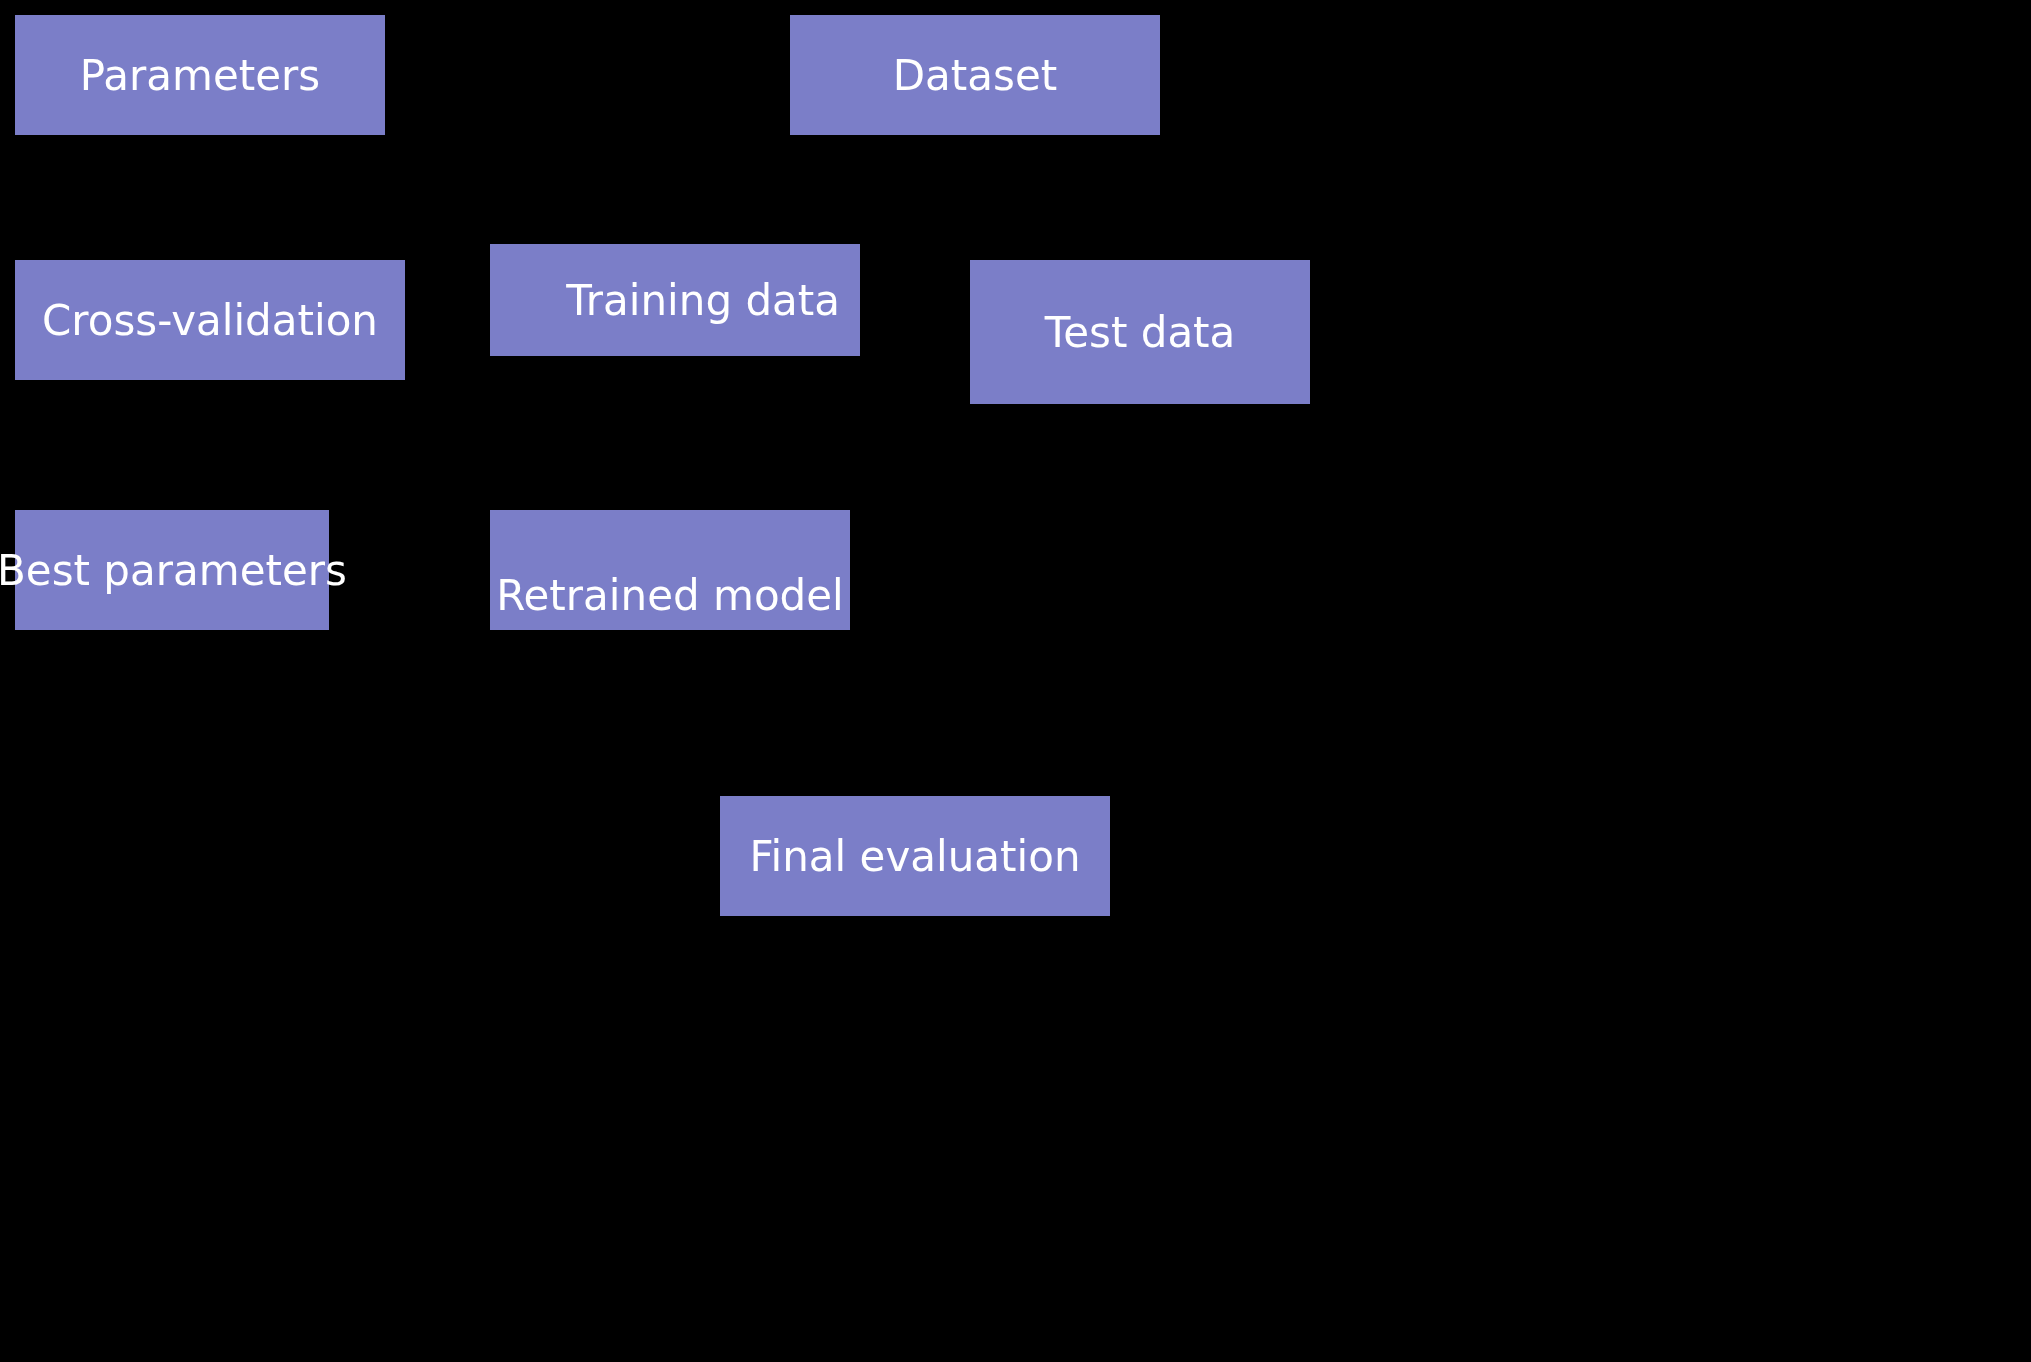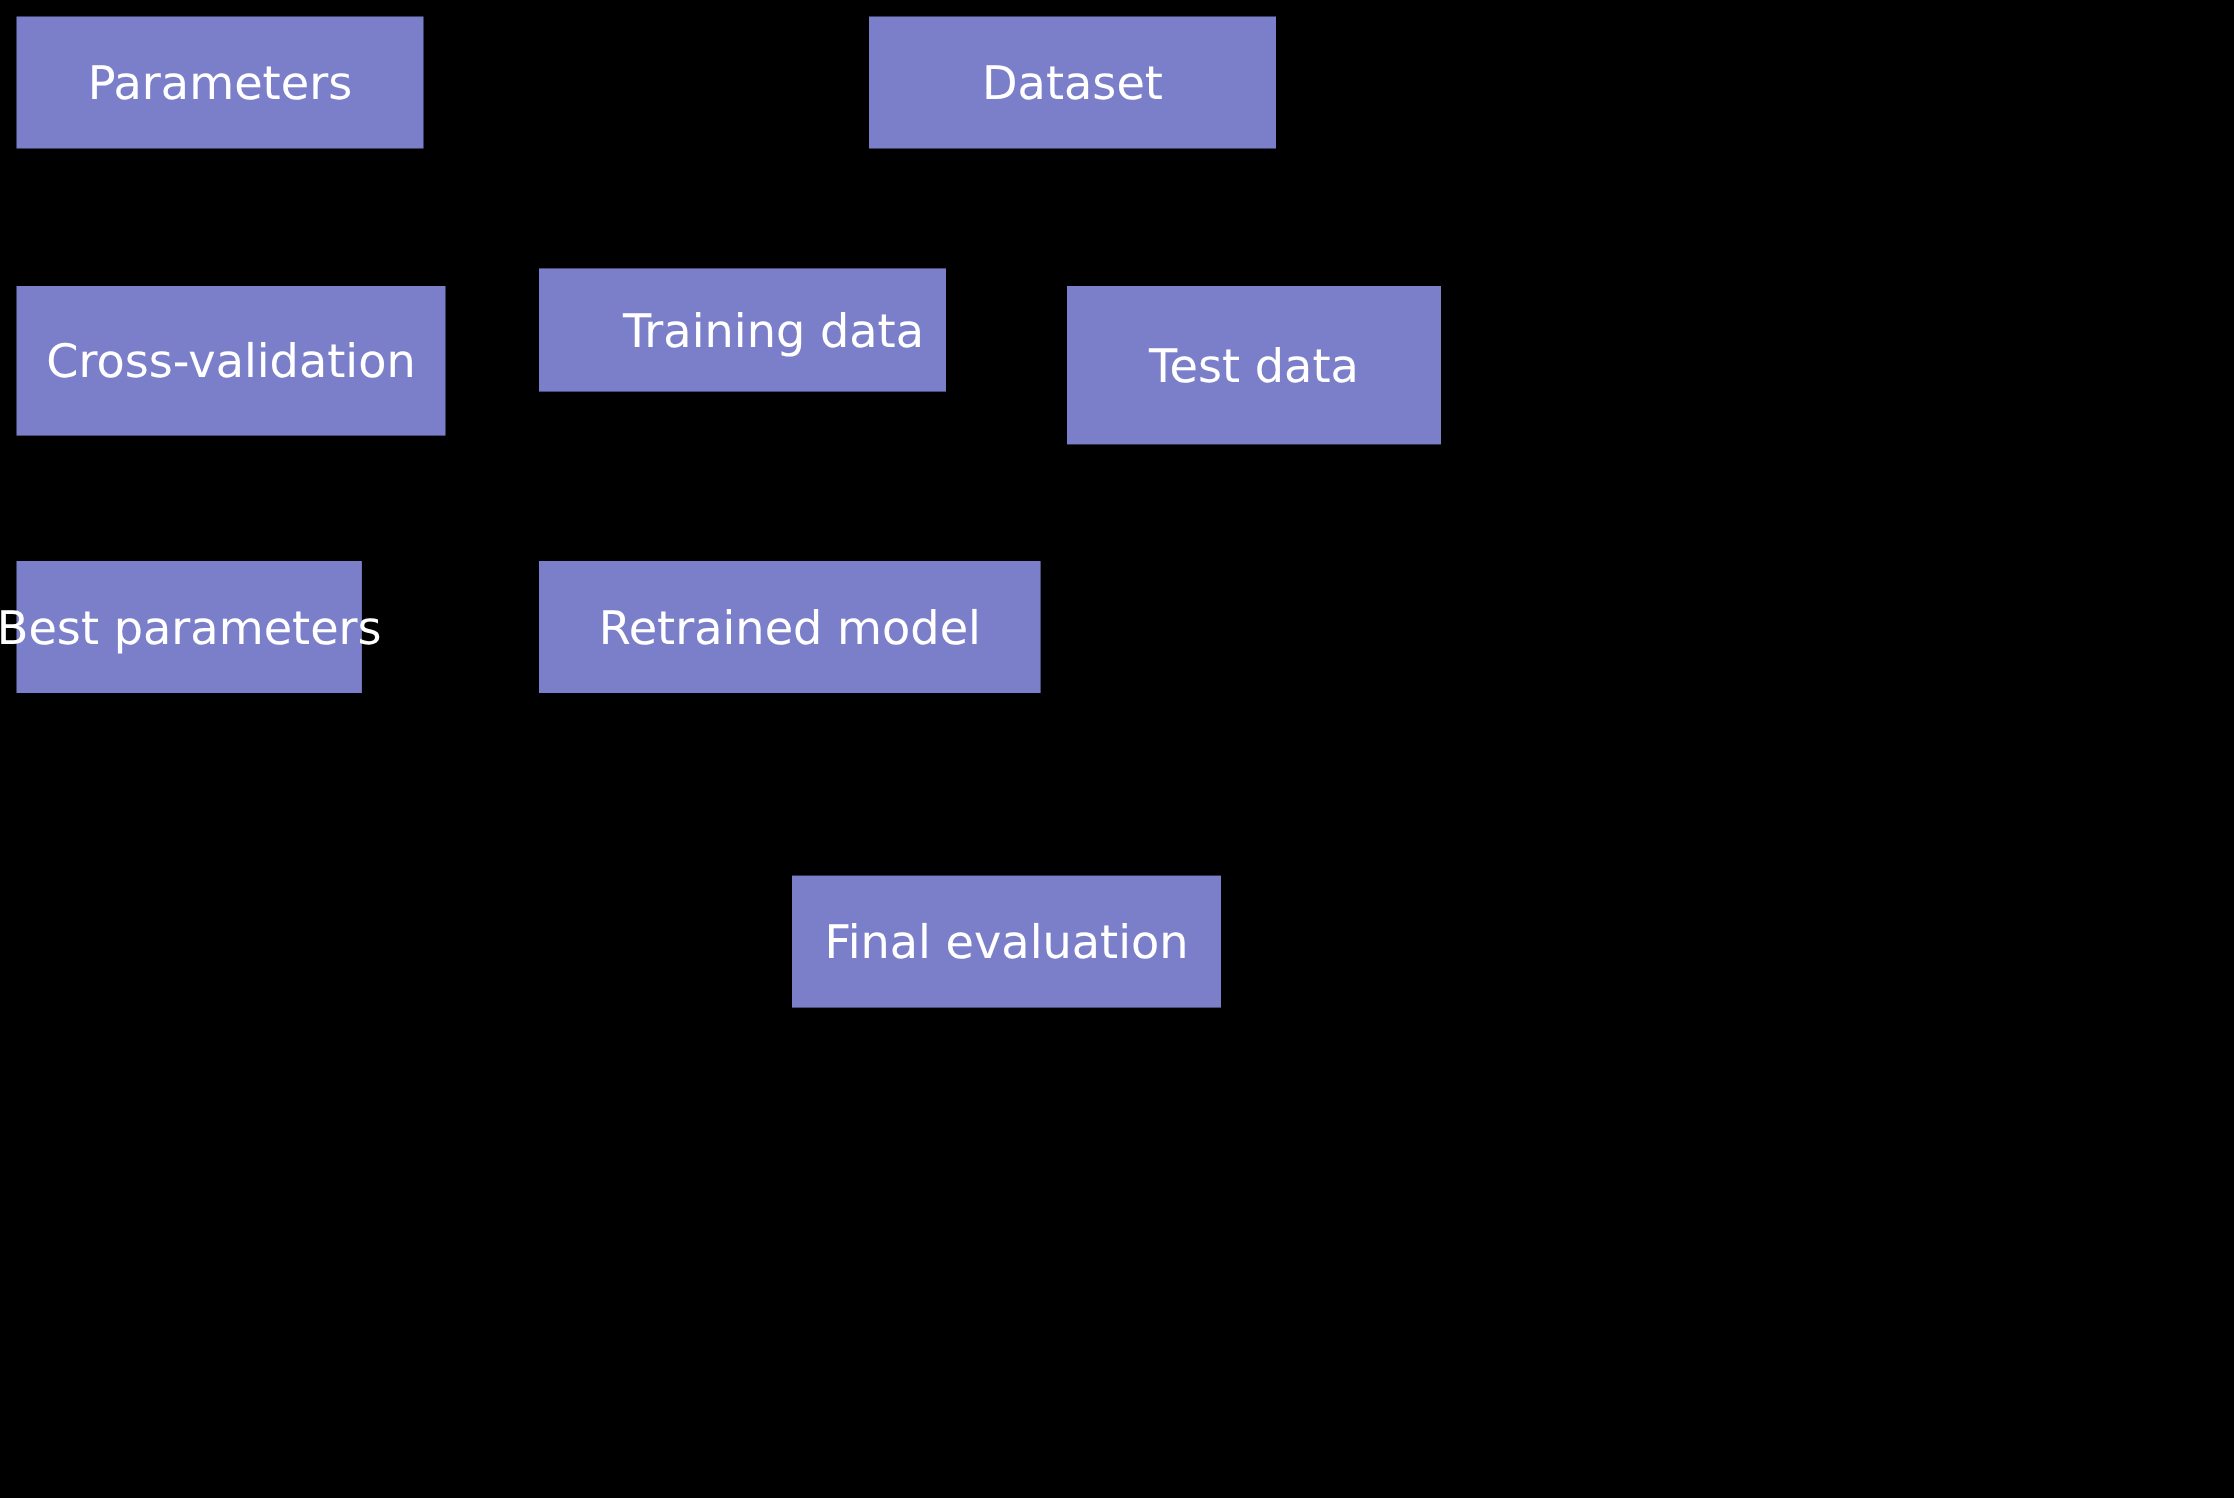--- a/index.html
+++ b/index.html
@@ -36,35 +36,35 @@
 <body>
 
 <div class="node-box" style="left: 15px; top: 15px; width: 370px; height: 120px;">
   <span class="node-label">Parameters</span>
 </div>
 
 <div class="node-box" style="left: 790px; top: 15px; width: 370px; height: 120px;">
   <span class="node-label">Dataset</span>
 </div>
 
-<div class="node-box" style="left: 15px; top: 260px; width: 390px; height: 136px;">
+<div class="node-box" style="left: 15px; top: 260px; width: 390px; height: 120px;">
   <span class="node-label">Cross-validation</span>
 </div>
 
 <div class="node-box" style="left: 490px; top: 244px; width: 370px; height: 112px; justify-content: flex-end;">
   <span class="node-label">Training data</span>
 </div>
 
 <div class="node-box" style="left: 970px; top: 260px; width: 340px; height: 144px;">
   <span class="node-label">Test data</span>
 </div>
 
 <div class="node-box" style="left: 15px; top: 510px; width: 314px; height: 120px;">
   <span class="node-label">Best parameters</span>
 </div>
 
-<div class="node-box" style="left: 490px; top: 510px; width: 456px; height: 120px;">
+<div class="node-box" style="left: 490px; top: 510px; width: 360px; height: 120px; align-items: flex-end;">
   <span class="node-label">Retrained model</span>
 </div>
 
 <div class="node-box" style="left: 720px; top: 796px; width: 390px; height: 120px;">
   <span class="node-label">Final evaluation</span>
 </div>
 
 </body></html>

